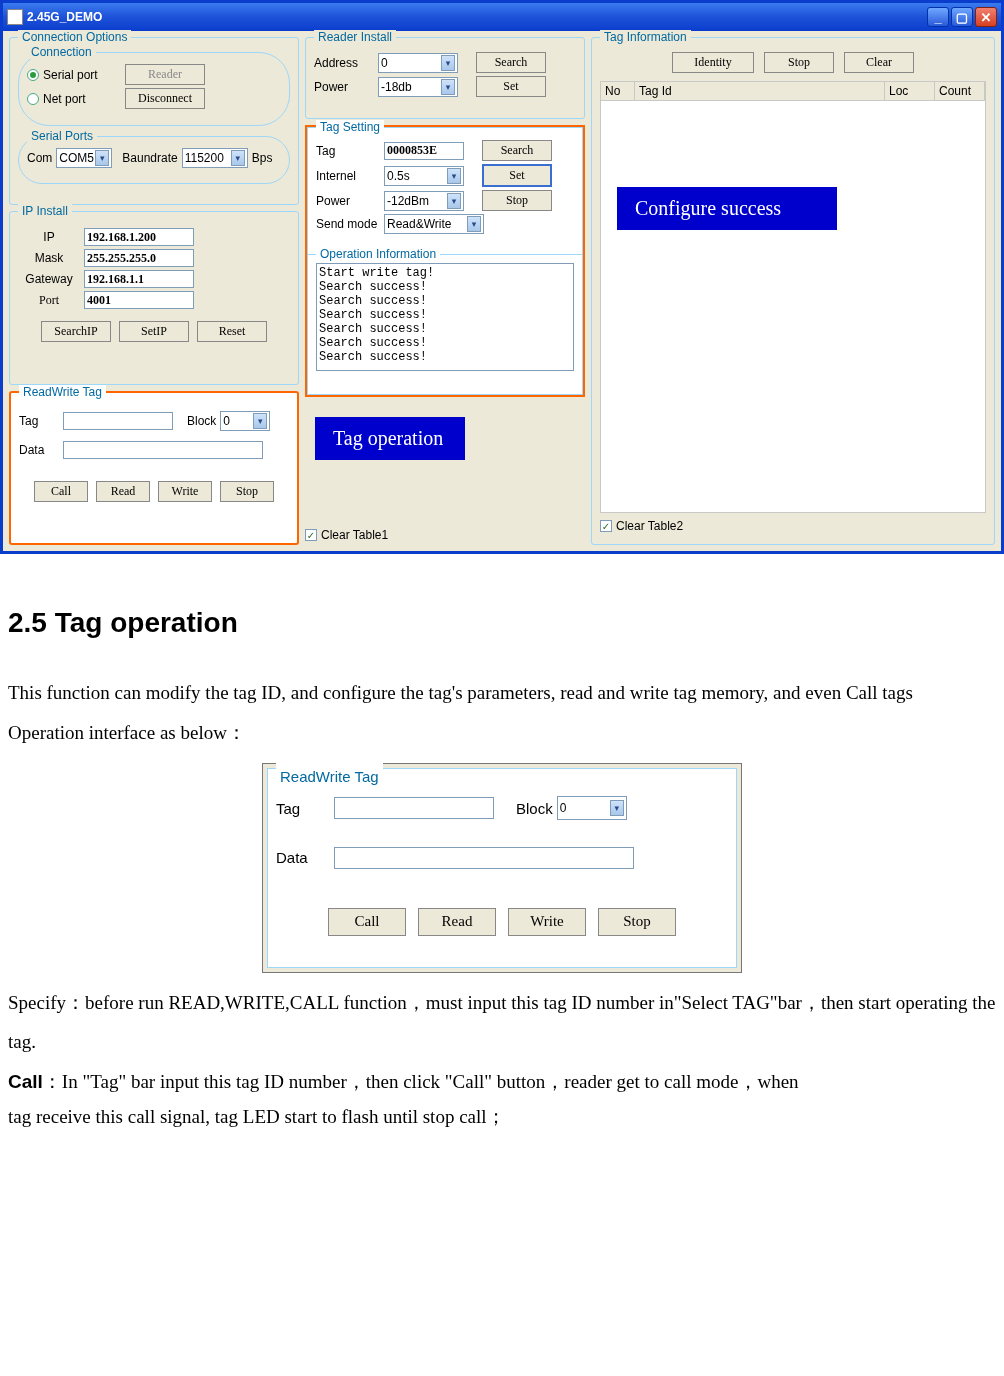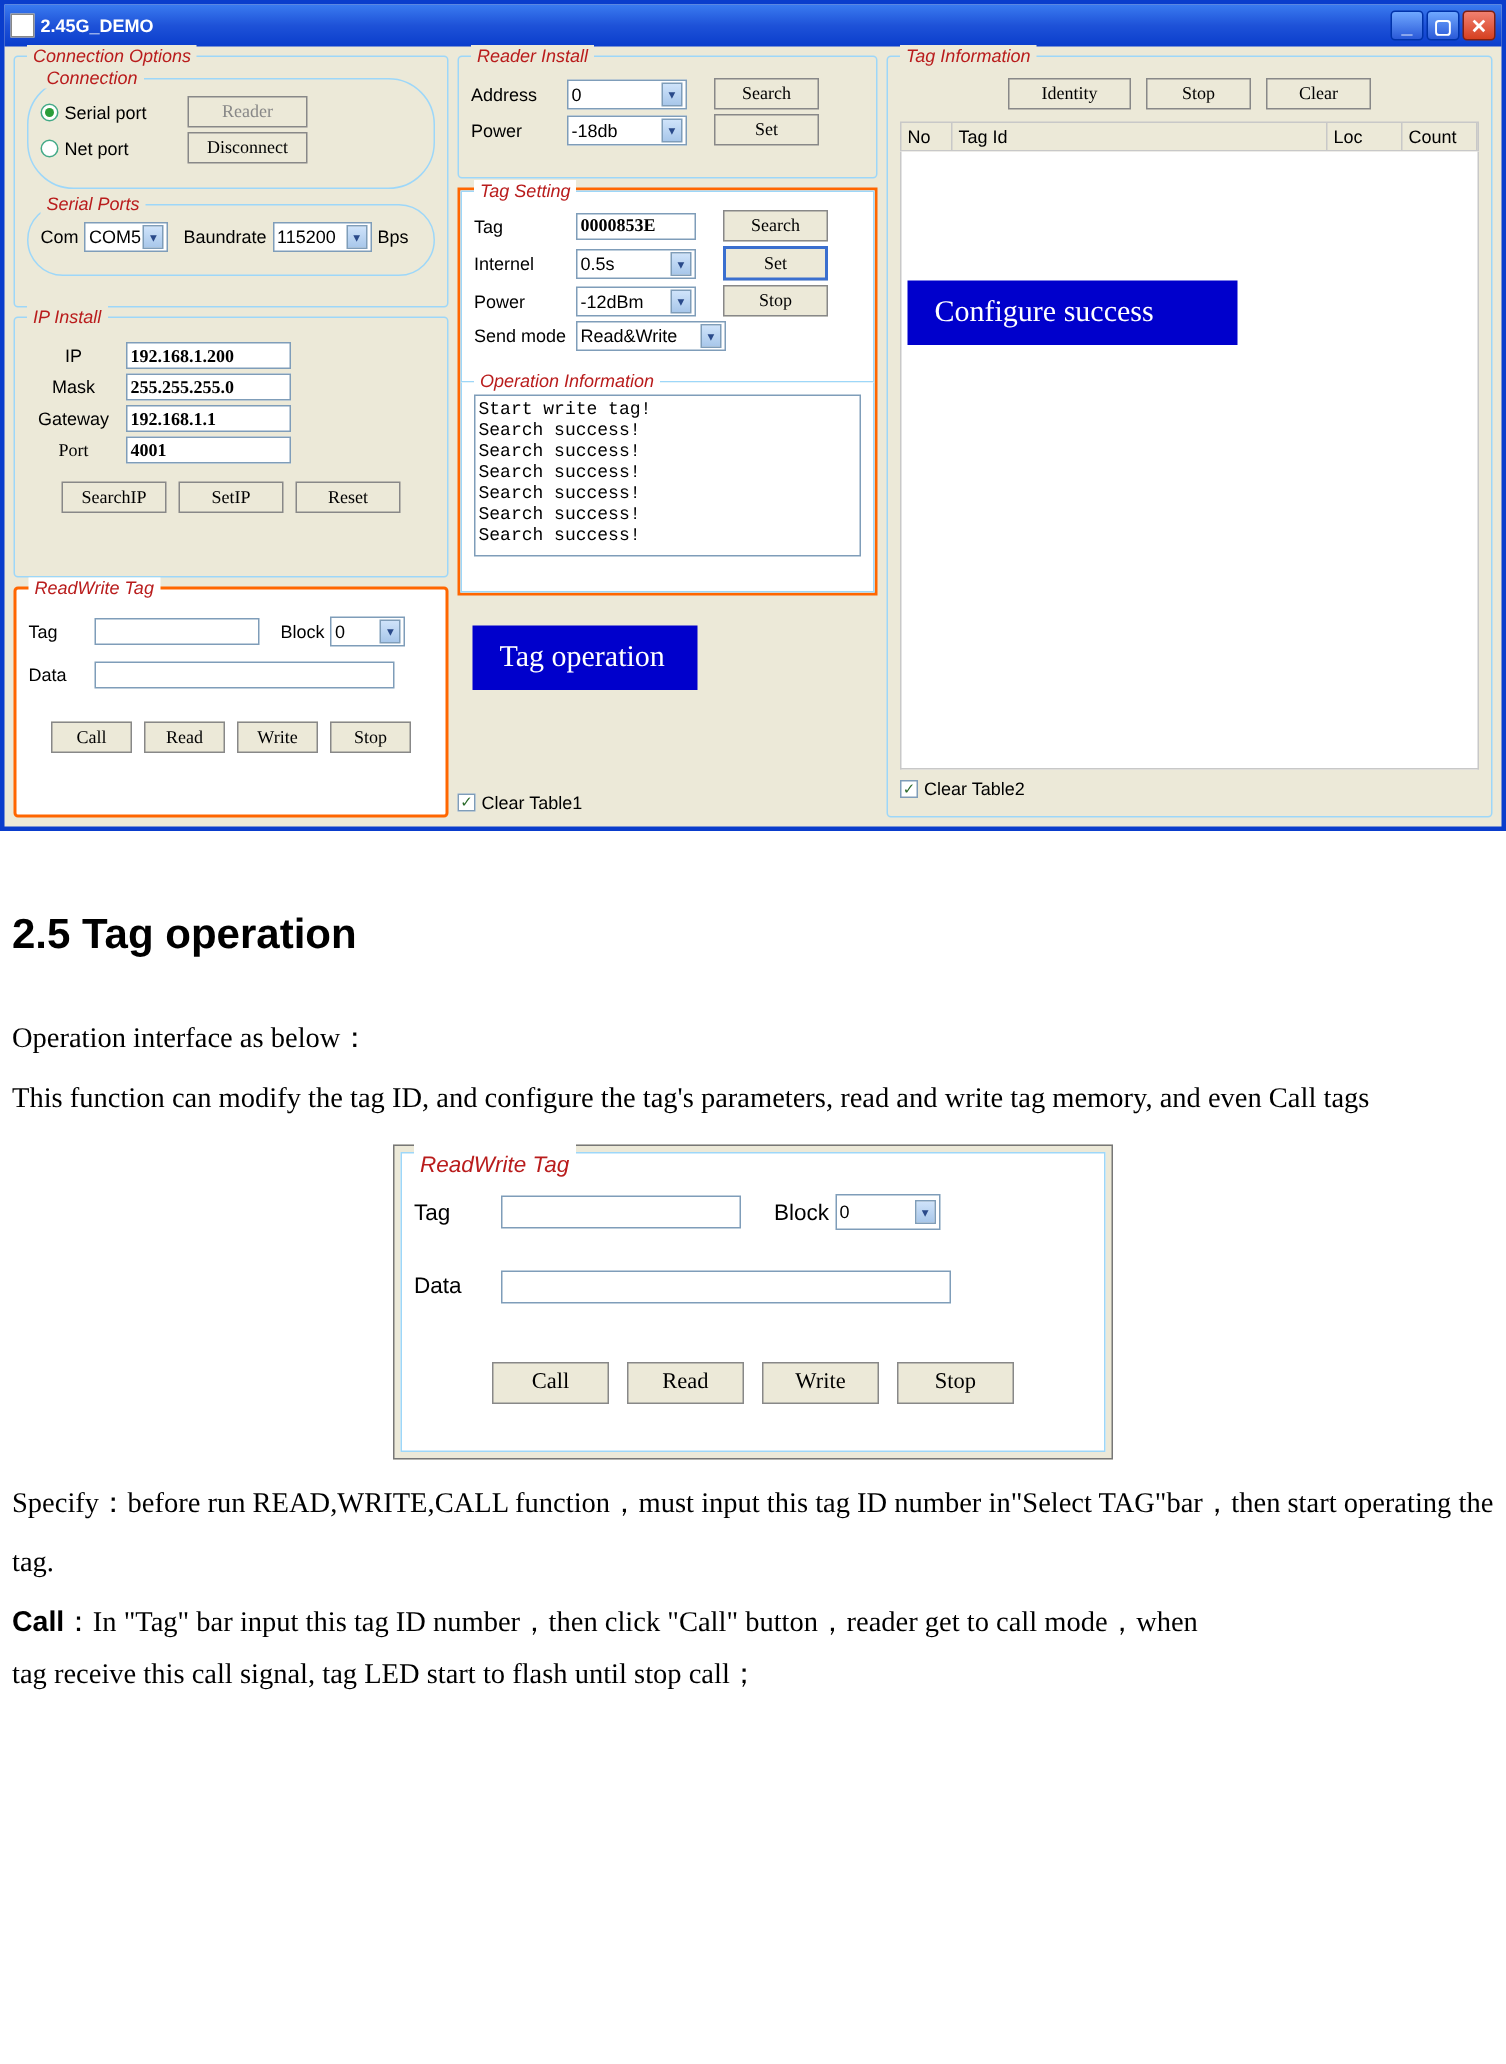--- a/index.html
+++ b/index.html
@@ -23,21 +23,21 @@
 
   .client { padding: 6px; display:flex; gap:6px; position:relative; }
   .col { display:flex; flex-direction:column; gap:6px; }
   .col1 { width: 290px; }
   .col2 { width: 280px; }
   .col3 { flex:1; }
 
   
   .gbox { border: 1px solid #9dd7f9; border-radius: 3px; padding: 8px 8px 8px 8px; position:relative; font-family: 'SimSun', Tahoma, sans-serif; font-size:12px; background:#ece9d8; }
   .gbox.white { background:#fff; }
-  .gbox > .gtitle { position:absolute; top:-8px; left:8px; background:inherit; padding:0 4px; color:#b91c1c; font-size:12px;font-style:italic; }
+  .gbox > .gtitle { position:absolute; top:-8px; left:8px; background:inherit; padding:0 4px; color:#0369a1; font-size:12px; }
   .gbox.inner { margin-top:4px;border-radius:31px; }
 
   .row { display:flex; align-items:center; gap:4px; margin:3px 0; }
   .lbl { font-size:12px; color:#000; }
   .radio { width:12px; height:12px; border-radius:50%; border:1px solid #4a8; display:inline-flex; align-items:center; justify-content:center; background:#fff;}
   .radio.sel::after { content:""; width:6px; height:6px; border-radius:50%; background:#2a9d3a; }
   .btn { background:#ece9d8; border:1px solid #888; font-size:12px; padding:2px 0; text-align:center; font-family:'SimSun',Tahoma; }
   .btn:disabled, .btn.disabled { color:#888; }
   .input { border:1px solid #7f9db9; background:#fff; font-size:12px; padding:1px 2px; height:18px; font-family:'SimSun',Tahoma;font-weight:bold; }
   .select { border:1px solid #7f9db9; background:#fff; font-size:12px; height:20px; display:flex; align-items:center; justify-content:space-between; padding:0 2px; }
@@ -248,35 +248,35 @@
             <button class="btn" style="width:70px;">Stop</button>
             <button class="btn" style="width:70px;">Clear</button>
           </div>
           <div class="thead">
             <div style="width:34px;">No</div>
             <div style="flex:1;">Tag Id</div>
             <div style="width:50px;">Loc</div>
             <div style="width:50px;">Count</div>
           </div>
           <div class="tbody" style="flex:1;">
-            <div class="callout" style="top:86px; left:4px; width:220px;">Configure success</div>
+            <div class="callout" style="top:86px; left:16px; width:220px;">Configure success</div>
           </div>
           <div class="row" style="margin-top:6px;">
             <span class="check">✓</span>
             <span class="lbl">Clear Table2</span>
           </div>
         </div>
       </div>
     </div>
   </div>
 
   <div class="doc">
     <h2>2.5   Tag operation</h2>
+    <div>This function can modify the tag ID, and configure the tag's parameters, read and write tag memory, and even Call tags</div>
     <div>Operation interface as below：</div>
-    <div>This function can modify the tag ID, and configure the tag's parameters, read and write tag memory, and even Call tags</div>
 
     <div class="img2">
       <div class="gbox white" style="border-radius:0; margin:4px; height:200px; font-size:16px;">
         <div class="gtitle" style="background:#fff; font-size:15px;">ReadWrite Tag</div>
         <div class="row" style="margin-top:16px;">
           <span class="lbl" style="width:54px; font-size:15px;">Tag</span>
           <input class="input" style="width: 160px; height: 22px;">
           <span class="lbl" style="margin-left:18px; font-size:15px;">Block</span>
           <div class="select" style="width:70px; height:24px;">
             <span>0</span>

